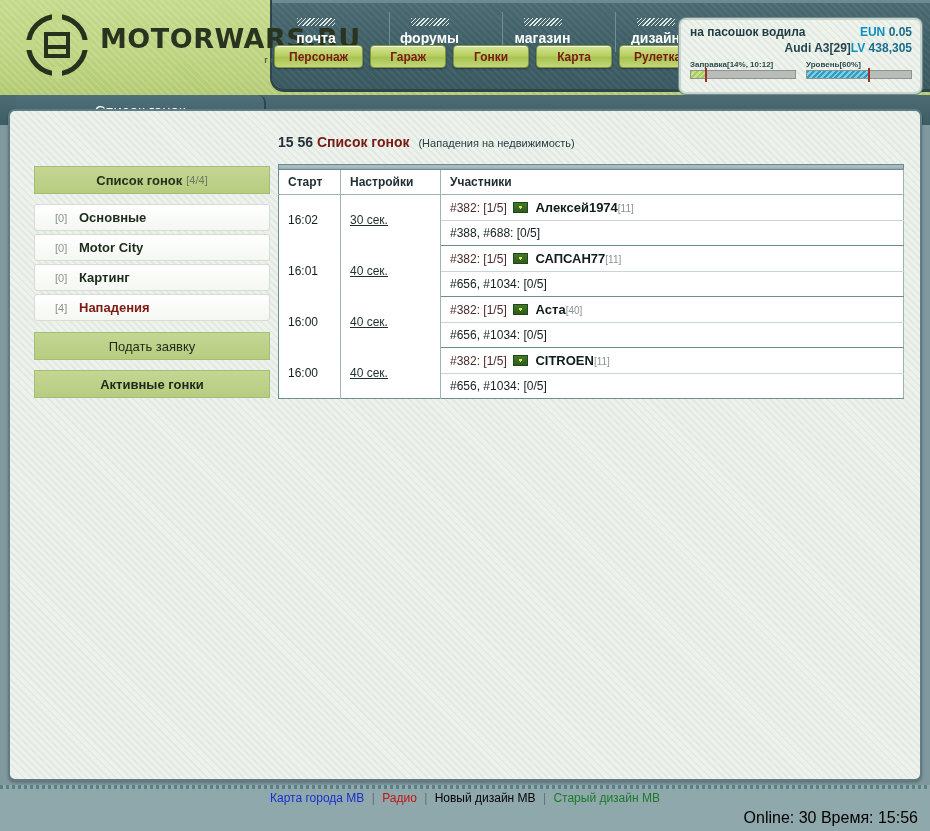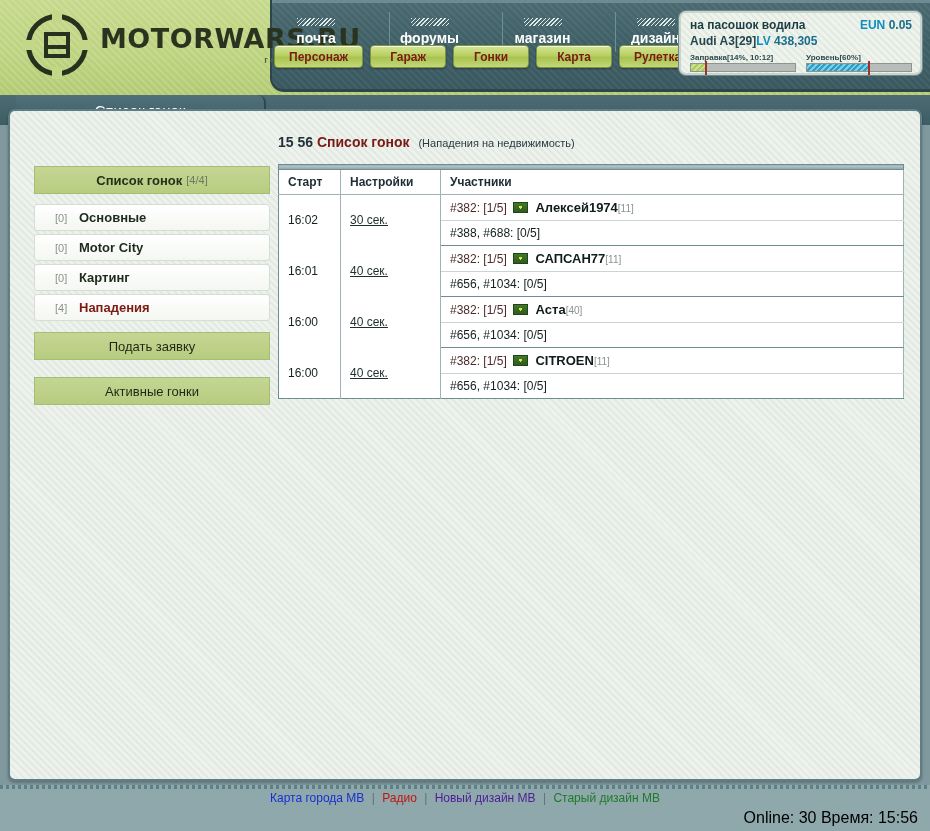--- a/index.html
+++ b/index.html
@@ -112,37 +112,37 @@
     font-size: 12px; font-weight: 700; color: #7a1a14;
     background: linear-gradient(to bottom, #d5e594 0%, #b9cf63 45%, #a8c44e 55%, #c3d77b 100%);
     border: 1px solid #7f9440;
     border-radius: 4px;
     box-shadow: inset 0 1px 0 rgba(255,255,255,.7), 0 1px 2px rgba(0,0,0,.35);
     cursor: pointer;
   }
 
   
   #userpanel {
-    position: absolute; right: 8px; top: 11px;
-    width: 243px; height: 64px;
+    position: absolute; right: 8px; top: 18px;
+    width: 243px; height: 76px;
     background:
       repeating-linear-gradient(45deg,
         rgba(150,170,160,.13) 0px, rgba(150,170,160,.13) 2px,
         rgba(0,0,0,0) 2px, rgba(0,0,0,0) 5px),
       #eef3ec;
     border: 2px solid #c8d4cc;
     border-radius: 7px;
     box-shadow: 0 0 0 1px #6c8a90;
     padding: 5px 8px 0 9px;
   }
   #up-row1 { display:flex; justify-content:space-between; align-items:baseline; }
   #up-name { font-size: 12px; font-weight: 700; color: #1d3c43; }
   #up-money { font-size: 12px; font-weight: 700; color: #1a6d8c; }
   #up-money .cur { color: #0f8fc0; }
-  #up-row2 { display:flex; justify-content:flex-start; align-items:baseline; margin-top:2px; }
+  #up-row2 { display:flex; justify-content:flex-end; align-items:baseline; margin-top:2px; }
   #up-car { font-size: 12px; font-weight: 700; color: #24464d; }
   #up-lv { font-size: 12px; font-weight: 700; color: #1a6d8c; }
   #up-lv .cur { color: #0f8fc0; }
   #up-bars { display:flex; gap: 10px; margin-top: 5px; }
   .barwrap { flex: 1; }
   .barlabel { font-size: 8px; color: #2d4a4f; font-weight: 700; margin-bottom: 1px; }
   .bartrack {
     height: 9px; background: #b9bdb9;
     border: 1px solid #8e948e; position: relative;
   }
@@ -221,21 +221,21 @@
   }
   .side-item.alert { color: #7d1a14; }
   .side-btn-action {
     height: 28px; display:flex; align-items:center; justify-content:center;
     background: linear-gradient(to bottom,#c4d693 0%,#b7cc80 100%);
     border: 1px solid #a8bd74;
     font-size: 13px; font-weight: 400; color: #1e2a17;
     cursor: pointer;
   }
   #btn-podat { margin-top: 11px; }
-  #btn-active { margin-top: 17px; font-weight:400; }
+  #btn-active { margin-top: 10px; font-weight:700; }
 
   
   #main {
     position: absolute; left: 268px; top: 23px; right: 16px;
   }
   #main-title {
     font-size: 14px; color: #7a1a14; font-weight: 700;
     margin-bottom: 14px;
   }
   #main-title .clock { color:#24303a; font-weight:700; }
@@ -295,21 +295,21 @@
        #5d7f86 0px,#5d7f86 3px,#8fa8ab 3px,#8fa8ab 6px);
   }
   #footer-links {
     position: absolute; left: 0; top: 6px; width: 930px;
     text-align: center; font-size: 12px;
   }
   #footer-links a { cursor: pointer; }
   #footer-links .sep { color:#5e7377; margin: 0 4px; }
   .fl-map { color:#1a2fd0; }
   .fl-radio { color:#c01414; }
-  .fl-new { color:#4c1d95; }
+  .fl-new { color:#000000; }
   .fl-old { color:#1d7a2a; }
   #footer-status {
     position: absolute; right: 12px; top: 24px;
     font-size: 16px; font-weight: 400; color: #000000;
   }
 </style>
 </head>
 <body>
 
 <div id="page">

